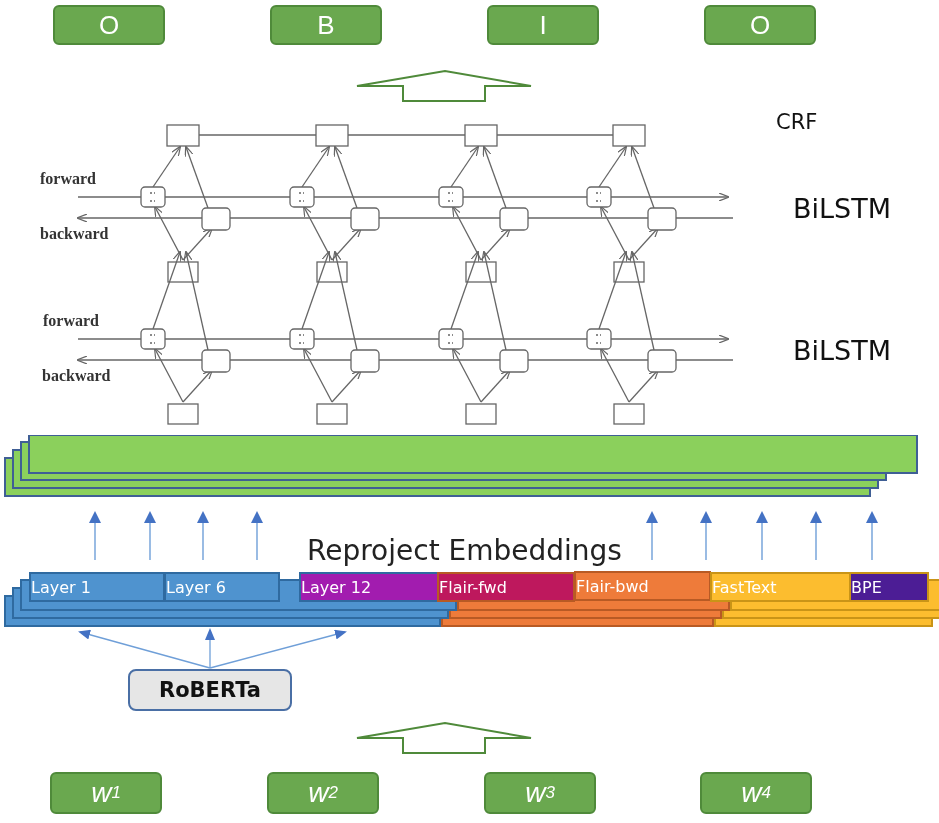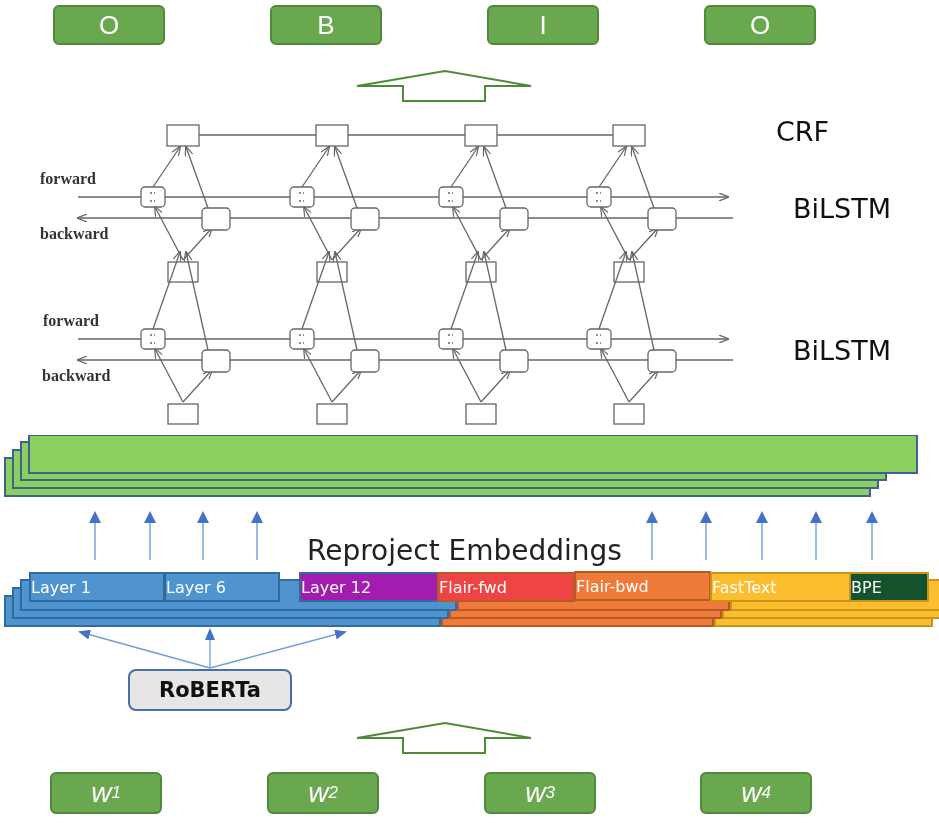--- a/index.html
+++ b/index.html
@@ -131,21 +131,21 @@
       <line x1="596" y1="233" x2="601" y2="233" stroke-dasharray="2,2"></line>
       <rect x="648" y="240" width="28" height="22" rx="4"></rect>
       <rect x="614" y="294" width="30" height="20"></rect>
       <rect x="167" y="15" width="32" height="21"></rect>
       <rect x="316" y="15" width="32" height="21"></rect>
       <rect x="465" y="15" width="32" height="21"></rect>
       <rect x="613" y="15" width="32" height="21"></rect>
     </g>
 </svg>
 
-<div class="side-label" style="left:776px;top:116px;font-size:27px;">CRF</div>
+<div class="side-label" style="left:776px;top:110px;font-size:21px;">CRF</div>
 <div class="side-label" style="left:793px;top:193px;font-size:27px;">BiLSTM</div>
 <div class="side-label" style="left:793px;top:335px;font-size:27px;">BiLSTM</div>
 
 <div class="side-label" style="left:40px;top:170px;font-family:'Liberation Serif',serif;font-size:16px;font-weight:bold;color:#333;">forward</div>
 <div class="side-label" style="left:40px;top:225px;font-family:'Liberation Serif',serif;font-size:16px;font-weight:bold;color:#333;">backward</div>
 <div class="side-label" style="left:43px;top:312px;font-family:'Liberation Serif',serif;font-size:16px;font-weight:bold;color:#333;">forward</div>
 <div class="side-label" style="left:42px;top:367px;font-family:'Liberation Serif',serif;font-size:16px;font-weight:bold;color:#333;">backward</div>
 
 <svg class="abs" style="left:0;top:435px;" width="939" height="70" viewBox="0 0 939 70">
   <rect x="5" y="22" width="427" height="0" fill="none"></rect>
@@ -196,30 +196,30 @@
 
 <div class="emb-cell" style="left:29px;top:572px;width:136px;background:#4f93cf;border:2px solid #2f6aa0;">
     <span>Layer 1</span>
   </div>
 <div class="emb-cell" style="left:164px;top:572px;width:116px;background:#4f93cf;border:2px solid #2f6aa0;">
     <span>Layer 6</span>
   </div>
 <div class="emb-cell" style="left:299px;top:572px;width:140px;background:#a21caf;border:2px solid #2f6aa0;">
     <span>Layer 12</span>
   </div>
-<div class="emb-cell" style="left:437px;top:572px;width:138px;background:#ef4444;border:2px solid #b85a24;">
+<div class="emb-cell" style="left:437px;top:572px;width:138px;background:#be185d;border:2px solid #b85a24;">
     <span>Flair-fwd</span>
   </div>
 <div class="emb-cell" style="left:574px;top:571px;width:137px;background:#ee7b3a;border:2px solid #b85a24;">
     <span>Flair-bwd</span>
   </div>
 <div class="emb-cell" style="left:710px;top:572px;width:160px;background:#fcbd2f;border:2px solid #c99417;">
     <span>FastText</span>
   </div>
-<div class="emb-cell" style="left:849px;top:572px;width:80px;background:#14532d;border:2px solid #c99417;">
+<div class="emb-cell" style="left:849px;top:572px;width:80px;background:#4c1d95;border:2px solid #c99417;">
     <span>BPE</span>
   </div>
 
 <svg class="abs" style="left:0;top:625px;" width="400" height="50" viewBox="0 0 400 50">
   <defs>
     <marker id="bah" markerWidth="12" markerHeight="10" refX="10" refY="5" orient="auto" markerUnits="userSpaceOnUse">
       <path d="M0,0 L12,5 L0,10 Z" fill="#4472c4"></path>
     </marker>
   </defs>
   <line x1="210" y1="43" x2="80" y2="7" stroke="#6f9fd8" stroke-width="1.3" marker-end="url(#bah)"></line>

